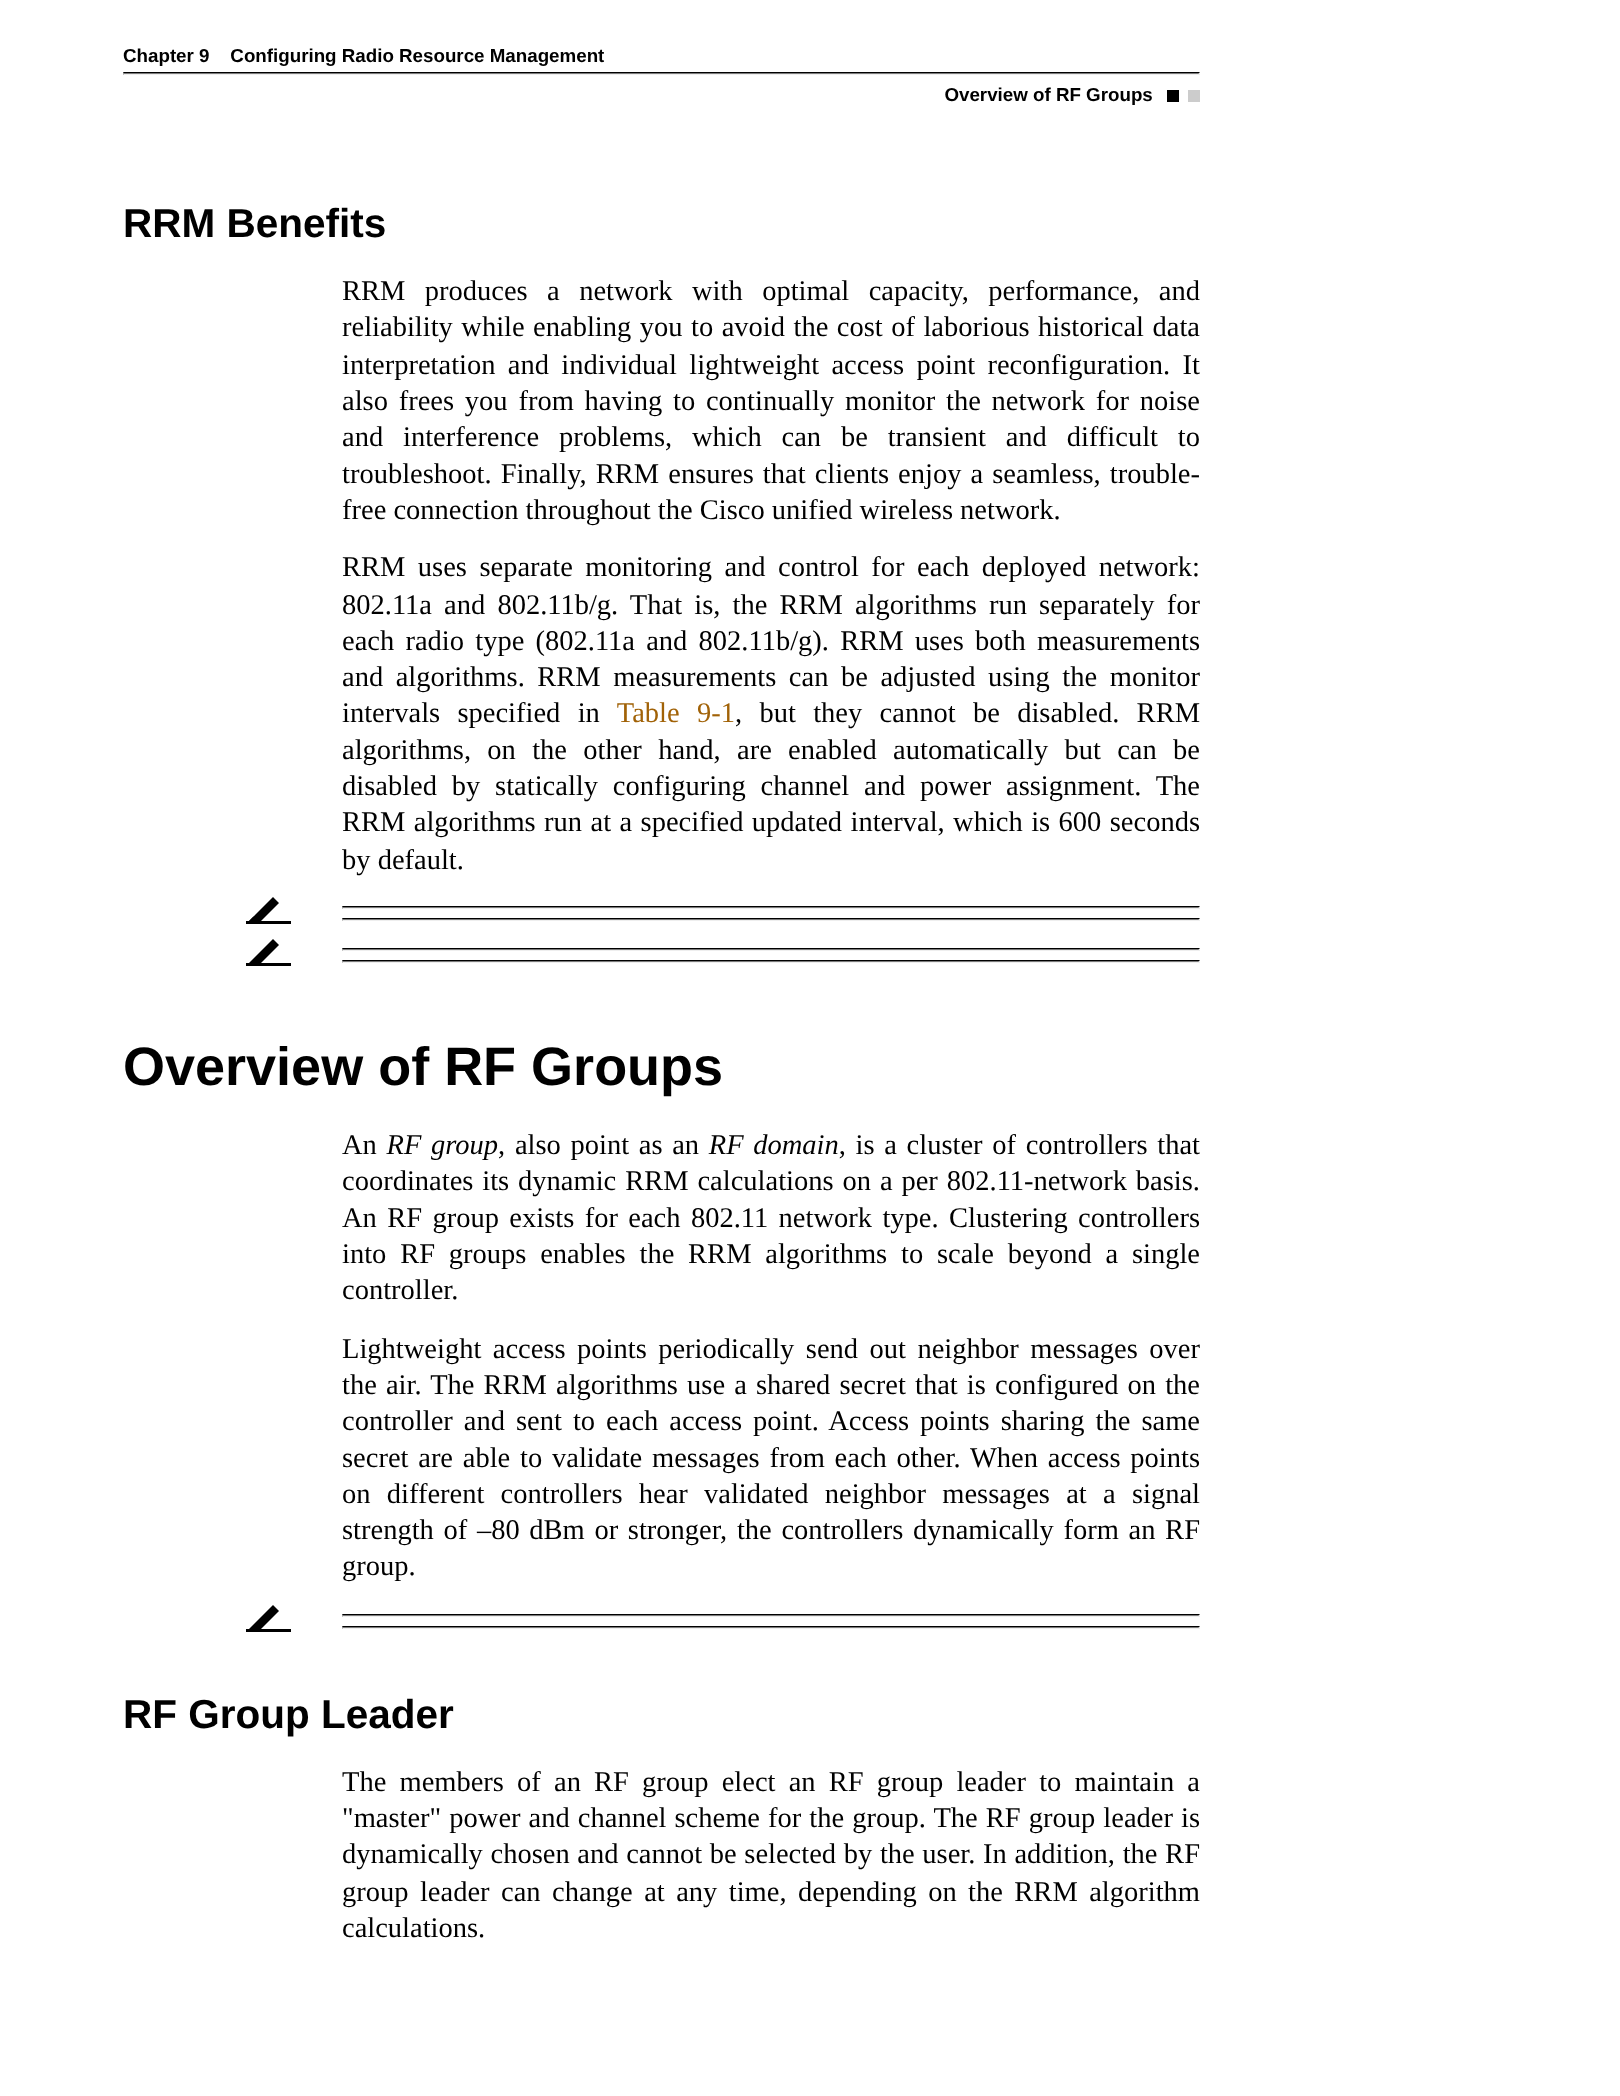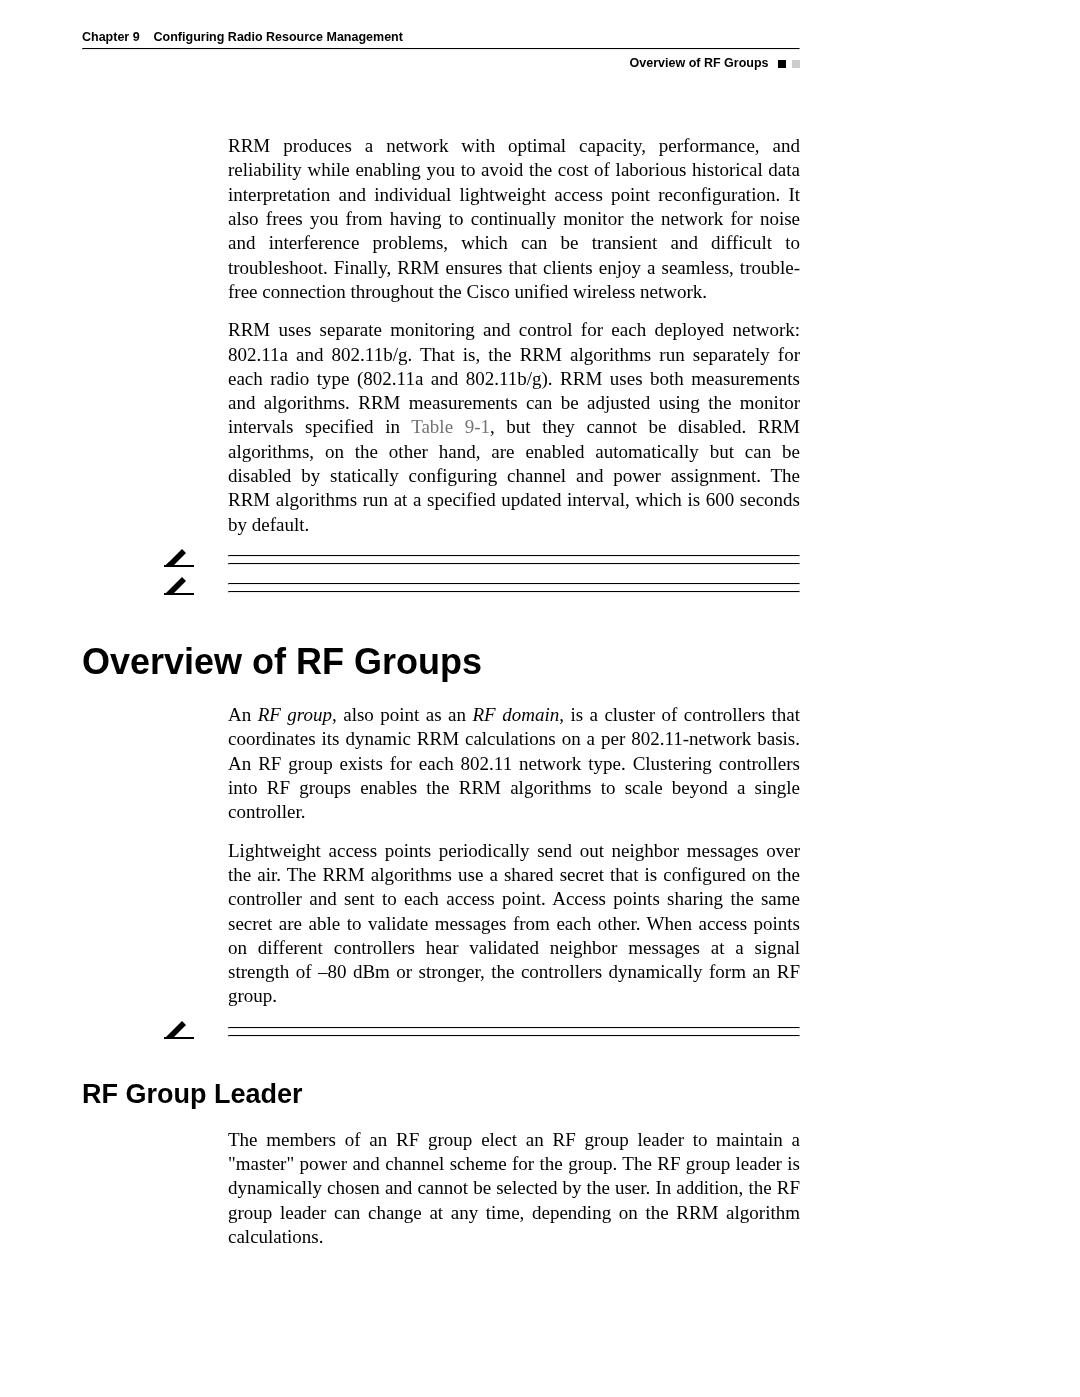--- a/index.html
+++ b/index.html
@@ -64,21 +64,21 @@
   .body-col {
     margin-left: 146px;
   }
   p.body {
     font-size: 19px;
     line-height: 1.28;
     margin: 0 0 14px 0;
     text-align: justify;
   }
   a.ref {
-    color: #737373;
+    color: #a16207;
     text-decoration: none;
   }
   .note-block {
     position: relative;
     margin: 18px 0 14px 0;
   }
   .note-icon {
     position: absolute;
     left: 82px;
     top: -8px;
@@ -190,20 +190,21 @@
     <div class="header-left">
       <span>Chapter 9</span>&nbsp;&nbsp;&nbsp;&nbsp;<span>Configuring Radio Resource Management</span>
     </div>
     <hr class="rule-thin" style="position:absolute;left:0;right:0;top:18px;">
     <div class="header-right">
       <span>Overview of RF Groups</span>
       <span class="sq"></span><span class="sq light"></span>
     </div>
   </div>
 
+  <h2 class="section">RRM Benefits</h2>
 
   <div class="body-col">
     <p class="body">RRM produces a network with optimal capacity, performance, and reliability while enabling you to avoid the cost of laborious historical data interpretation and individual lightweight access point reconfiguration. It also frees you from having to continually monitor the network for noise and interference problems, which can be transient and difficult to troubleshoot. Finally, RRM ensures that clients enjoy a seamless, trouble-free connection throughout the Cisco unified wireless network.</p>
     <p class="body">
       <span>RRM uses separate monitoring and control for each deployed network: 802.11a and 802.11b/g. That is, the RRM algorithms run separately for each radio type (802.11a and 802.11b/g). RRM uses both measurements and algorithms. RRM measurements can be adjusted using the monitor intervals specified in </span><a class="ref" href="#">Table 9-1</a><span>, but they cannot be disabled. RRM algorithms, on the other hand, are enabled automatically but can be disabled by statically configuring channel and power assignment. The RRM algorithms run at a specified updated interval, which is 600 seconds by default.</span>
     </p>
   </div>
 
   <div class="note-block">
     <div class="note-icon">

